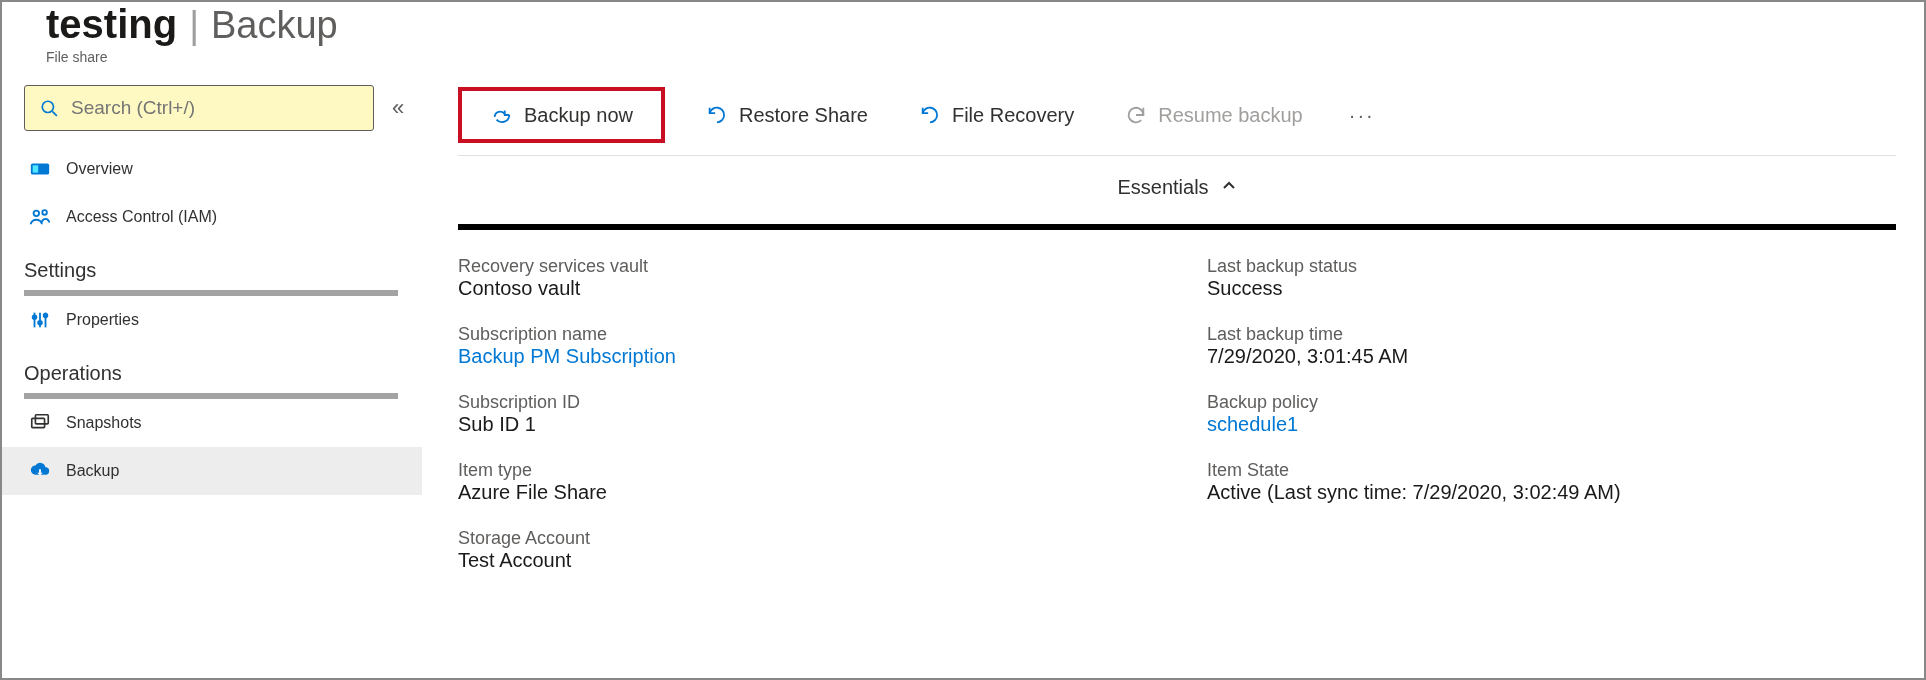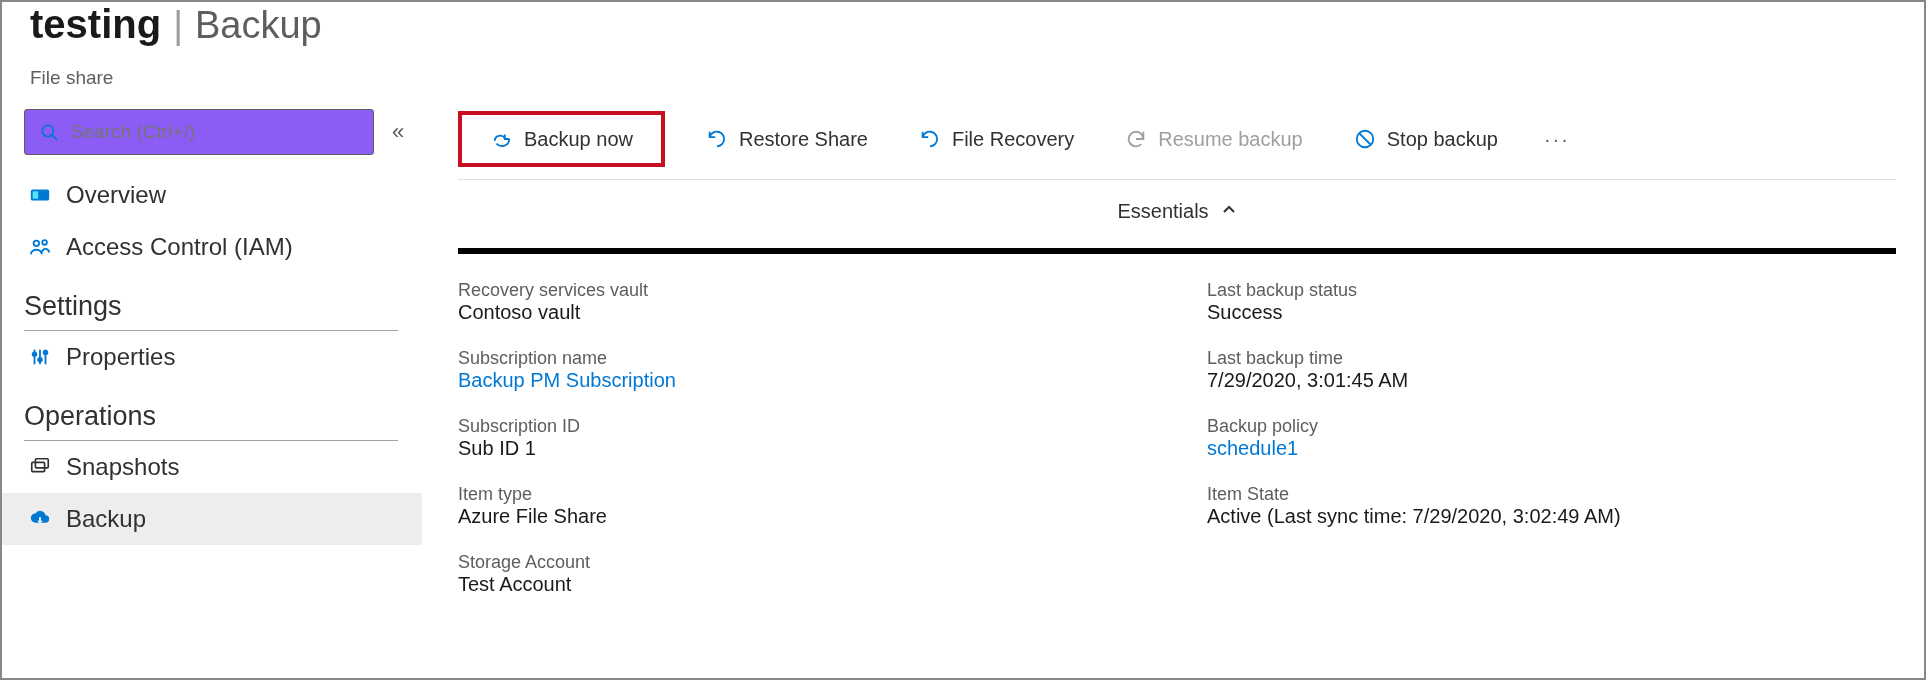--- a/index.html
+++ b/index.html
@@ -8,69 +8,69 @@
     font-size: 14px;
     color: #323130;
     background: #fff;
     border: 2px solid #888;
     width: 1926px;
     height: 680px;
     overflow: hidden;
   }
   .container { display:flex; flex-direction:column; height:100%; }
   .header {
-    padding: 6px 28px 12px 28px;
+    padding: 6px 28px 12px 44px;
   }
   .title-line { display:flex; align-items:baseline; gap:10px; margin-top: -6px; }
   .title-main  { font-size: 40px; font-weight:600; color:#1b1a19; }
   .title-sep   { font-size: 38px; font-weight:300; color:#a19f9d; margin:0 2px; }
   .title-sub   { font-size: 38px; font-weight:400; color:#605e5c; }
-  .subtitle    { font-size: 19px; color:#605e5c; margin-top:20px; }
+  .subtitle    { font-size: 14px; color:#605e5c; margin-top:2px; }
 
   .body { display:flex; flex:1; min-height:0; }
 
   
   .sidebar {
     width: 420px;
     flex-shrink:0;
     display:flex; flex-direction:column;
     padding: 0 0 0 22px;
   }
   .search-row { display:flex; align-items:center; gap:14px; margin: 8px 0 14px 0; }
   .search-box {
     display:flex; align-items:center; gap:10px;
     border:1px solid #605e5c;
     border-radius:3px;
     padding: 8px 12px;
     width: 350px;
     height:46px;
-    background:#8b5cf6;
+    background:#fef9c3;
   }
   .search-box input {
     border:none; outline:none; flex:1;
     font-size:19px; color:#323130;
     background:transparent;
   }
   .collapse-btn { font-size:22px; color:#605e5c; cursor:pointer; padding:4px; }
 
   .nav-item {
     display:flex; align-items:center; gap:14px;
     padding: 12px 4px;
-    font-size:24px; color:#323130;
+    font-size:16px; color:#323130;
     cursor:pointer;
     margin-left:-22px; padding-left:26px;
     width: calc(100% + 22px);
   }
   .nav-item.selected { background:#ededed; }
   .nav-icon { width:24px; height:24px; display:flex; align-items:center; justify-content:center; color:#0078d4; flex-shrink:0; }
 
   .section-header {
-    font-size:27px; color:#323130; font-weight:400;
+    font-size:20px; color:#323130; font-weight:400;
     padding: 18px 0 8px 0;
-    border-bottom:1px solid #a3a3a3;
+    border-bottom:6px solid #a3a3a3;
     margin-right:24px;
   }
 
   
   .main {
     flex:1; display:flex; flex-direction:column;
     padding: 8px 28px 0 36px;
     min-width:0;
   }
   .toolbar {
@@ -241,29 +241,20 @@
         <div class="tool-btn disabled">
           <span class="tool-icon">
             <svg viewBox="0 0 24 24" width="22" height="22" fill="none" stroke="#a19f9d" stroke-width="2">
                 <path d="M20 12a8 8 0 10-2.3 5.7"></path>
                 <polyline points="20 4 20 12 12 12"></polyline>
               </svg>
           </span>
           <span>Resume backup</span>
         </div>
 
-        <div class="tool-btn">
-          <span class="tool-icon">
-            <svg viewBox="0 0 24 24" width="22" height="22" fill="none" stroke="#0078d4" stroke-width="2">
-                <circle cx="12" cy="12" r="9"></circle>
-                <line x1="6" y1="6" x2="18" y2="18"></line>
-              </svg>
-          </span>
-          <span>Stop backup</span>
-        </div>
 
         <div class="ellipsis">···</div>
       </div>
 
       <div class="essentials-toggle">
         <span>Essentials</span>
         <span>
           <svg viewBox="0 0 16 16" width="16" height="16" fill="none" stroke="#323130" stroke-width="2">
               <polyline points="3 10 8 5 13 10"></polyline>
             </svg>

